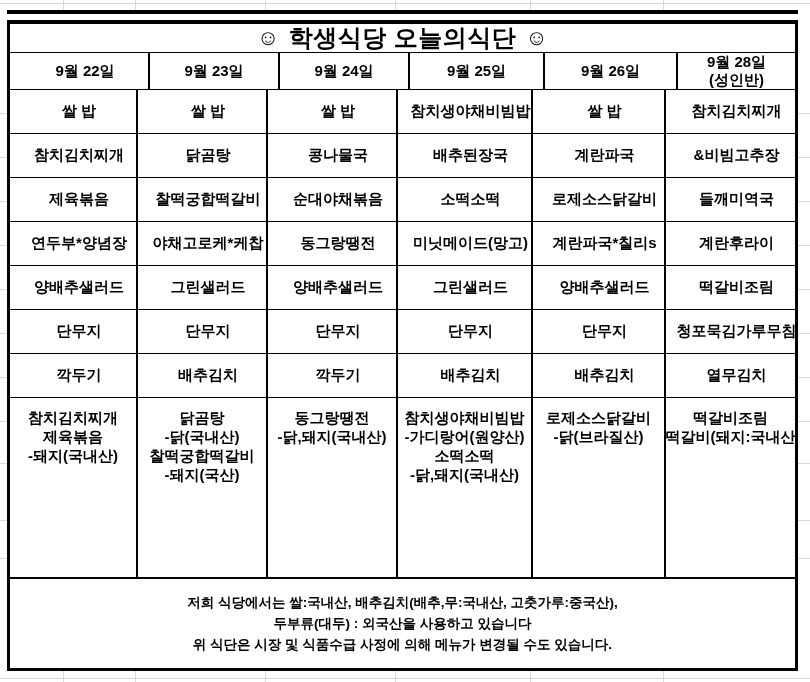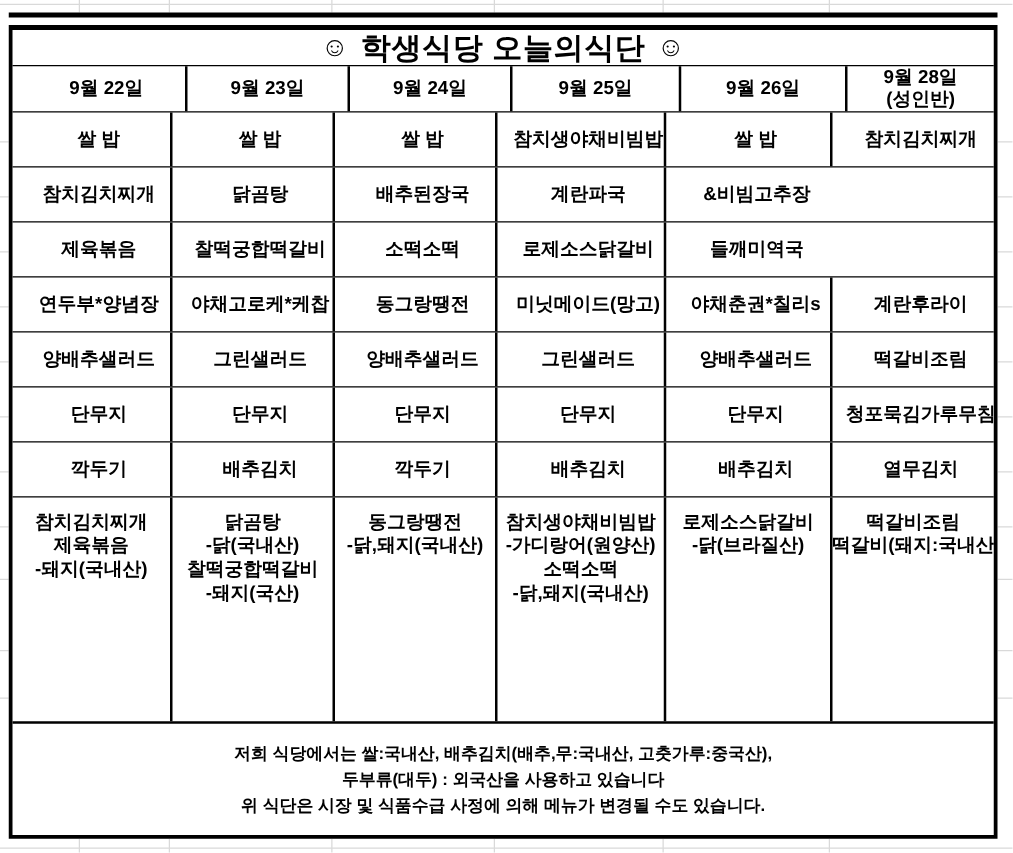--- a/index.html
+++ b/index.html
@@ -145,39 +145,41 @@
     <div class="cell">쌀 밥</div>
     <div class="cell">쌀 밥</div>
     <div class="cell">참치생야채비빔밥</div>
     <div class="cell">쌀 밥</div>
     <div class="cell">참치김치찌개</div>
   </div>
 
   <div class="cols row-menu">
     <div class="cell">참치김치찌개</div>
     <div class="cell">닭곰탕</div>
+    <div class="cell">콩나물국</div>
     <div class="cell">배추된장국</div>
     <div class="cell">계란파국</div>
     <div class="cell">&amp;비빔고추장</div>
   </div>
 
   <div class="cols row-menu">
     <div class="cell">제육볶음</div>
     <div class="cell">찰떡궁합떡갈비</div>
+    <div class="cell">순대야채볶음</div>
     <div class="cell">소떡소떡</div>
     <div class="cell">로제소스닭갈비</div>
     <div class="cell">들깨미역국</div>
   </div>
 
   <div class="cols row-menu">
     <div class="cell">연두부*양념장</div>
     <div class="cell">야채고로케*케찹</div>
     <div class="cell">동그랑땡전</div>
     <div class="cell">미닛메이드(망고)</div>
-    <div class="cell">야채춘권*칠리s</div>
+    <div class="cell">계란파국*칠리s</div>
     <div class="cell">계란후라이</div>
   </div>
 
   <div class="cols row-menu">
     <div class="cell">양배추샐러드</div>
     <div class="cell">그린샐러드</div>
     <div class="cell">양배추샐러드</div>
     <div class="cell">그린샐러드</div>
     <div class="cell">양배추샐러드</div>
     <div class="cell">떡갈비조림</div>

